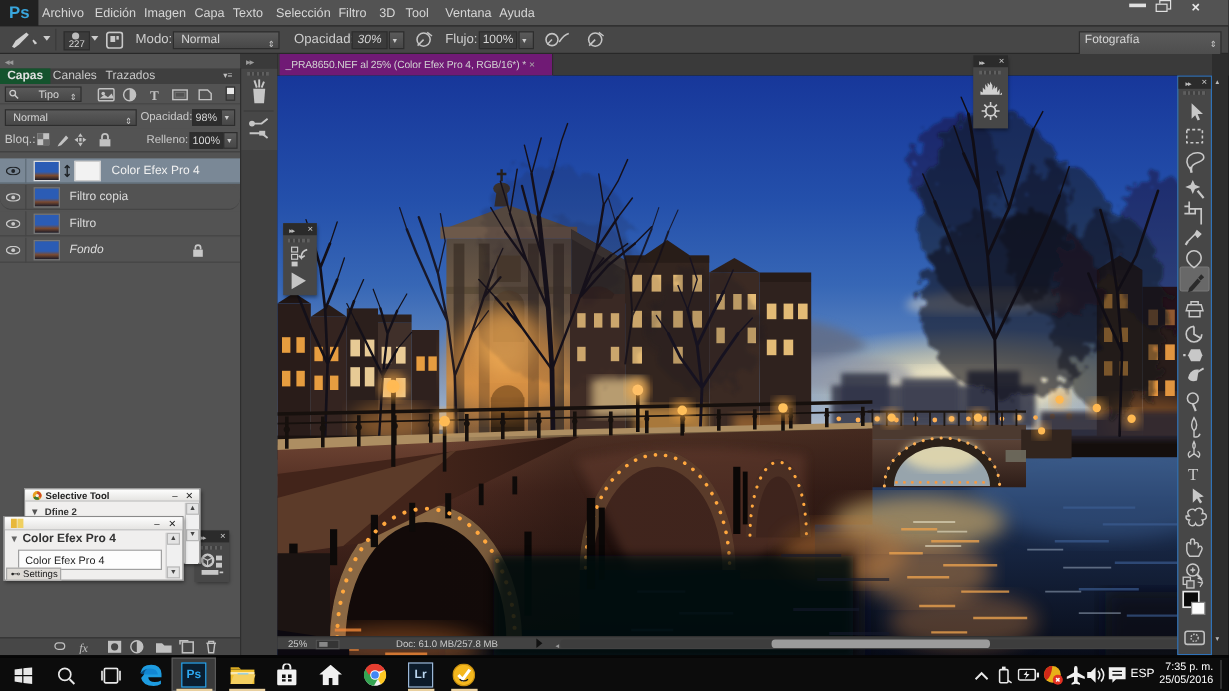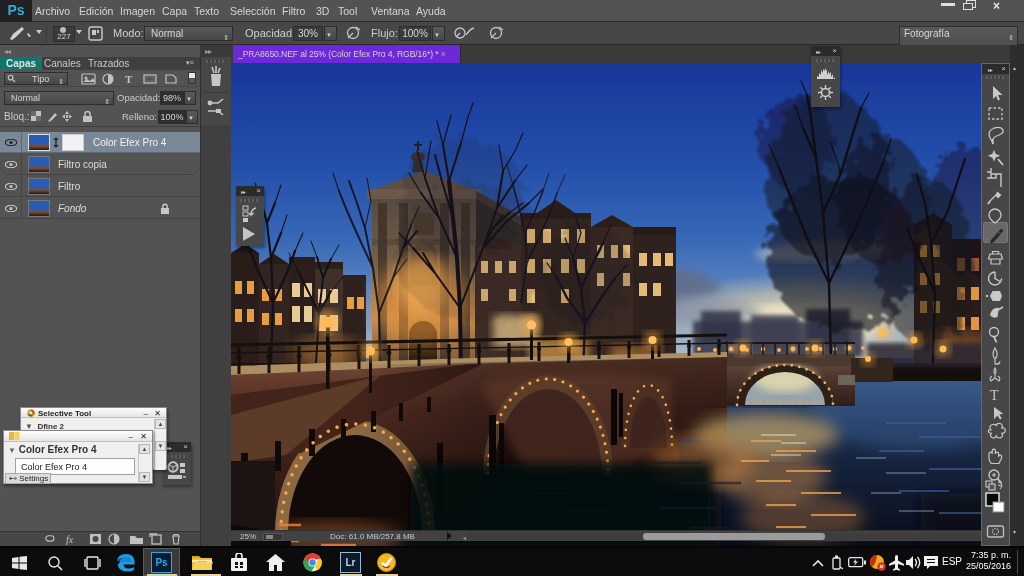--- a/index.html
+++ b/index.html
@@ -24,21 +24,21 @@
 #dock2 { left:200px; top:57px; width:31px; height:489px; background:#404040; border-left:1px solid #2e2e2e; }
 
 .lrow { left:0; width:200px; height:21px; border-bottom:1px solid #454545; background:#535353; }
 .eyecol { position:absolute; left:0; top:0; width:22px; height:21px; border-right:1px solid #454545; }
 .eye { position:absolute; left:5px; top:7px; width:12px; height:7px; }
 .lthumb { position:absolute; left:28px; top:2px; width:22px; height:17px; background:linear-gradient(#2b5cb5 55%, #7a4a30 75%, #1a1a28); border:1px solid #777; }
 .lname { position:absolute; left:58px; top:0; line-height:21px; font-size:10px; color:#dcdcdc; }
 #botbar { left:0; top:531px; width:200px; height:15px; background:#474747; border-top:1px solid #333; }
 
 #tabbar { left:231px; top:45px; width:793px; height:18px; background:#3a3a3a; }
-#doctab { left:2px; top:0px; width:228px; height:18px; background:#6d28d9; color:#d2d2d2; font-size:8.6px; line-height:18px; padding-left:5px; border-right:1px solid #2c2c2c; letter-spacing:-0.1px; }
+#doctab { left:2px; top:0px; width:228px; height:18px; background:#701a75; color:#d2d2d2; font-size:8.6px; line-height:18px; padding-left:5px; border-right:1px solid #2c2c2c; letter-spacing:-0.1px; }
 #canvas { left:231px; top:63px; width:779px; height:484px; background:#1a3a7a; overflow:hidden; }
 
 #toolbar { left:981px; top:63px; width:29px; height:483px; background:#474747; border:1px solid #2f72b8; }
 #toolbar-head { position:absolute; left:0; top:0; width:27px; height:10px; background:#2b2b2b; color:#bbb; }
 #rightedge { left:1010px; top:45px; width:14px; height:501px; background:#2d2d2d; }
 
 #statusbar { left:231px; top:530px; width:779px; height:11px; background:#424242; border-top:1px solid #313131; color:#c9c9c9; font-size:8px; }
 
 #taskbar { left:0; top:548px; width:1024px; height:28px; background:#0c0c0c; color:#fff; }
 #blackline { left:0; top:546px; width:1024px; height:2px; background:#060606; }
@@ -80,21 +80,21 @@
 <div class="abs" style="left:60px;top:27px;width:6px;height:6px;border-radius:50%;background:#bbb;"></div>
 <div class="abs" style="left:76px;top:30px;width:0;height:0;border-left:3px solid transparent;border-right:3px solid transparent;border-top:4px solid #ccc;"></div>
 <svg class="abs" style="left:88px;top:26px" width="15" height="15" viewBox="0 0 15 15">
  <rect x="1" y="1" width="13" height="13" rx="2" fill="none" stroke="#c8c8c8" stroke-width="1.4"></rect>
  <rect x="4" y="4" width="4" height="5" fill="#c8c8c8"></rect>
     <rect x="9" y="4" width="2" height="3" fill="#c8c8c8"></rect>
 </svg>
 <div class="abs optlabel" style="left:113px;top:22px;">Modo:</div>
 <div class="abs optdrop" style="left:144px;width:89px;line-height:14px;padding-left:6px;">Normal<span class="darr">⇕</span></div>
 <div class="abs optlabel" style="left:245px;top:22px;">Opacidad:</div>
-<div class="abs optbox" style="left:293px;width:30px;line-height:14px;">30%</div>
+<div class="abs optbox" style="left:293px;width:30px;line-height:14px;font-style:italic;">30%</div>
 <div class="abs optdrop" style="left:324px;width:13px;">
     <span class="darr" style="right:4px;top:5px;font-size:6px;">▼</span>
   </div>
 <svg class="abs" style="left:345px;top:25px" width="17" height="16" viewBox="0 0 17 16">
  <circle cx="8" cy="8" r="5.5" fill="none" stroke="#c4c4c4" stroke-width="1.3"></circle>
  <path d="M3 13 L8 8" stroke="#c4c4c4" stroke-width="1.3"></path>
  <path d="M11 2 l4 3" stroke="#c4c4c4" stroke-width="1.2"></path>
 </svg>
 <div class="abs optlabel" style="left:371px;top:22px;">Flujo:</div>
 <div class="abs optbox" style="left:399px;width:32px;line-height:14px;">100%</div>
@@ -521,21 +521,21 @@
   <path d="M420 400 h50 M450 420 h60 M430 445 h55 M460 465 h50"></path>
  </g>
 </g>
 <path d="M0 398 h44 v74 h-44z" fill="#1c1412"></path>
 <path d="M0 462 q30 4 60 10 l0 12 h-60z" fill="#0c0910"></path>
 </svg>
 </div>
 <div class="abs" id="leftdock"></div>
 <div class="abs" style="left:4px;top:47px;color:#999;font-size:8px;letter-spacing:-1px;">◂◂</div>
 <div class="abs" id="tabsrow"></div>
-<div class="abs ptab" style="left:0;background:#0f766e;font-weight:bold;color:#e2e2e2;">Capas</div>
+<div class="abs ptab" style="left:0;background:#14532d;font-weight:bold;color:#e2e2e2;">Capas</div>
 <div class="abs ptab" style="left:38px;">Canales</div>
 <div class="abs ptab" style="left:82px;">Trazados</div>
 <div class="abs" style="left:186px;top:59px;color:#c0c0c0;font-size:7px;">▾<span style="letter-spacing:-1px">≡</span></div>
 
 <div class="abs" style="left:0;top:70px;width:200px;height:17px;background:#535353;border-bottom:1px solid #464646;"></div>
 <div class="abs optdrop" style="left:4px;top:72px;width:64px;height:13px;line-height:12px;padding-left:27px;font-size:9px;">Tipo<span class="darr" style="top:3px;">⇕</span></div>
 <svg class="abs" style="left:7px;top:74px" width="9" height="9" viewBox="0 0 10 10">
     <circle cx="4" cy="4" r="2.6" fill="none" stroke="#ccc" stroke-width="1.2"></circle>
     <path d="M6 6 L9 9" stroke="#ccc" stroke-width="1.4"></path>
   </svg>

